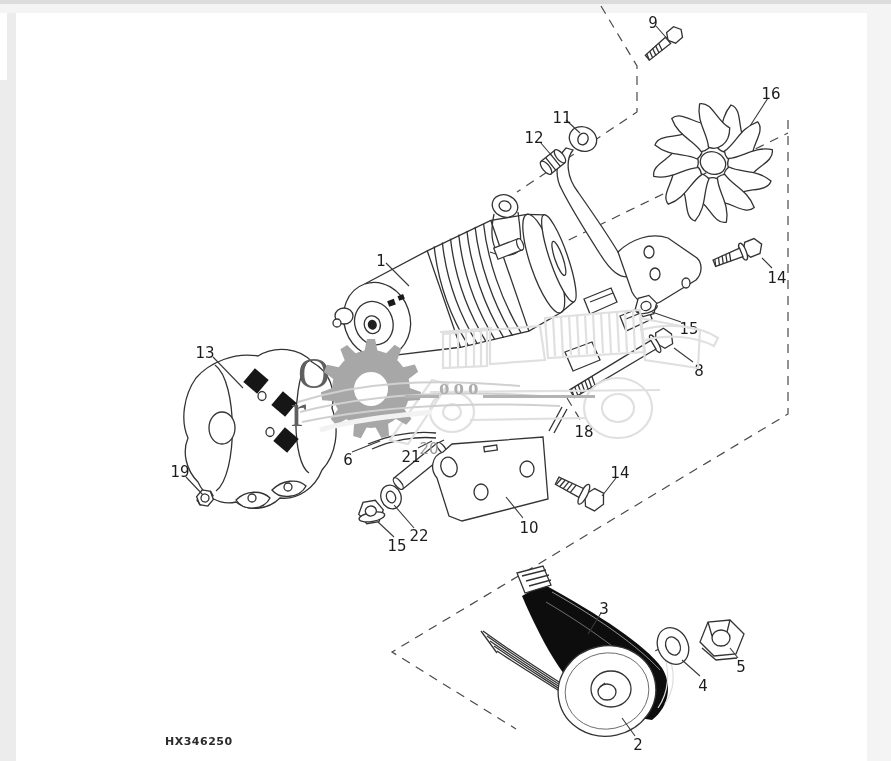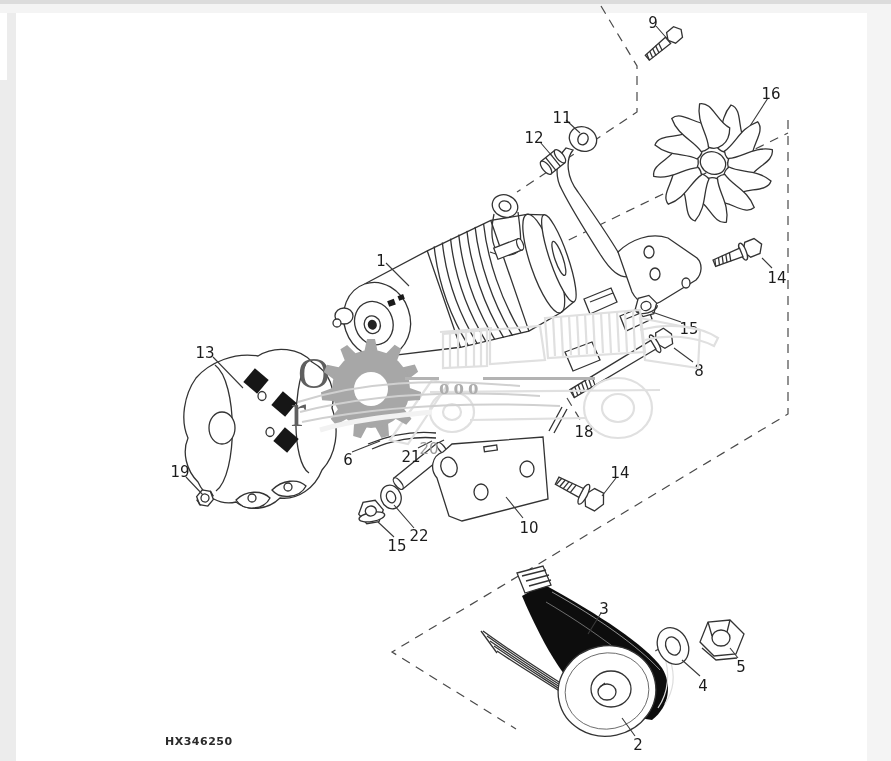--- a/index.html
+++ b/index.html
@@ -9,21 +9,21 @@
   .top-strip{position:absolute;left:0;top:4px;width:891px;height:9px;background:var(--chrome-light,#f4f4f4);}
   .left-strip{position:absolute;left:0;top:13px;width:16px;height:748px;background:var(--chrome-mid,#ececec);}
   .left-strip-white{position:absolute;left:0;top:13px;width:7px;height:67px;background:#ffffff;}
   .right-strip{position:absolute;left:867px;top:13px;width:24px;height:748px;background:var(--chrome-light,#f4f4f4);}
   svg{position:absolute;left:0;top:0;}
   #diagram{z-index:2;}
   #watermark-art{z-index:4;pointer-events:none;}
   .stray-letter{position:absolute;z-index:3;color:#5f5f5f;
       font-family:"Liberation Serif","DejaVu Serif",serif;line-height:1;}
   .wm-text{position:absolute;z-index:5;pointer-events:none;}
-  .wm-ooo{left:405px;top:377px;width:200px;display:flex;align-items:flex-start;gap:0;}
+  .wm-ooo{left:405px;top:377px;width:200px;display:flex;align-items:flex-end;gap:0;}
   .wm-ooo .rule{height:3px;background:#b3b3b3;}
   .wm-ooo .rule.l{width:34px;}
   .wm-ooo .rule.r{width:112px;}
   .wm-ooo .ooo{font-family:"Liberation Serif","DejaVu Serif",serif;font-size:21px;
       letter-spacing:4px;color:#adadad;font-weight:bold;line-height:1;}
   .wm-brand{left:357px;top:392px;font-family:"Liberation Serif","DejaVu Serif",serif;
       font-weight:bold;font-size:40px;letter-spacing:1px;color:#bcbcbc;line-height:1;}
   .drawing-number{position:absolute;left:165px;top:735px;z-index:6;
       font-size:11px;font-weight:bold;letter-spacing:0.5px;color:#2b2b2b;}
   .callout{font-size:15px;fill:var(--label,#1b1b1b);}

